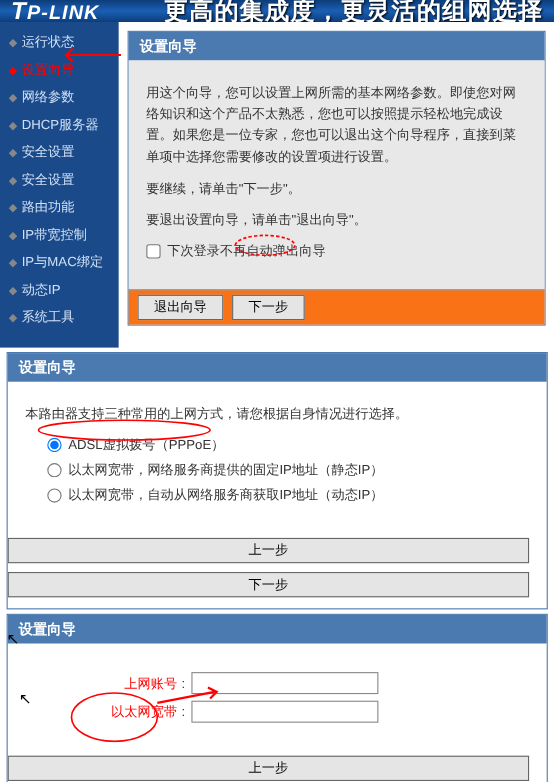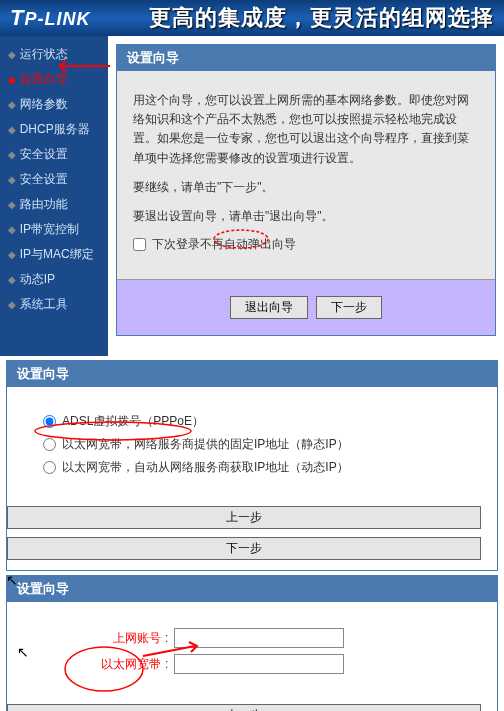--- a/index.html
+++ b/index.html
@@ -1,18 +1,18 @@
 <!DOCTYPE html>
 <html><head>
   <meta charset="utf-8">
   <style>
     * { margin: 0; padding: 0; box-sizing: border-box; }
     body { font-family: "SimSun", "Microsoft YaHei", sans-serif; font-size: 12px; background: #fff; width: 504px; }
     
-    .header { background: linear-gradient(180deg, #0d3d7a 0%, #1a5fb4 50%, #0d3d7a 100%); height: 36px; display: flex; align-items: center; padding: 0 10px; color: #fff; }
+    .header { background: linear-gradient(180deg, #0d3d7a 0%, #1a5fb4 50%, #0d3d7a 100%); height: 20px; display: flex; align-items: center; padding: 0 10px; color: #fff; }
     .logo { font-size: 18px; font-weight: bold; letter-spacing: 1px; font-style: italic; }
     .bigt { font-size: 22px; }
     .slogan { margin-left: auto; font-size: 22px; font-weight: bold; letter-spacing: 1px; text-shadow: 1px 1px 2px #000; }
     
     .top-section { display: flex; min-height: 186px; }
     .sidebar { width: 108px; background: #1a4a8a; padding: 6px 0; }
     .sidebar-item { display: flex; align-items: center; padding: 4px 8px; color: #d0e0f5; font-size: 12px; cursor: pointer; }
     .sidebar-item.hl { color: #ff0000; }
     .si-bullet { margin-right: 4px; font-size: 10px; color: #888; }
     .sidebar-item.hl .si-bullet { color: #ff0000; }
@@ -22,21 +22,21 @@
     .panel { border: 1px solid #4a7ab0; margin-bottom: 12px; background: #fff; }
     .panel-header { background: #4a7ab0; color: #fff; padding: 4px 10px; font-size: 13px; font-weight: bold; }
     .panel-body { padding: 20px 16px; color: #333; }
     .panel-body.gray { background: #e8e8e8; }
     
     .desc-text { font-size: 12px; line-height: 1.6; margin-bottom: 10px; }
     
     .checkbox-row { margin: 10px 0 6px 0; display: flex; align-items: center; }
     .checkbox-row input { margin-right: 6px; }
     
-    .btn-row { padding: 16px 8px; background: #c4b5fd; display: flex; gap: 8px; justify-content: center; border-top: 1px solid #999; }
+    .btn-row { padding: 4px 8px; background: #f97316; display: flex; gap: 8px; justify-content: flex-start; border-top: 1px solid #999; }
     .btn-row.right { justify-content: flex-end; background: transparent; border: none; padding: 4px 16px 10px 0; flex-direction: column; }
     .btn { border: 1px solid #666; background: #e5e5e5; padding: 2px 14px; font-size: 12px; cursor: pointer; font-family: inherit; }
     
     .radio-row { margin: 6px 0 6px 20px; display: flex; align-items: center; font-size: 12px; }
     .radio-row input { margin-right: 6px; }
     
     .form-row { display: flex; align-items: center; margin: 6px 0 6px 60px; }
     .form-label { width: 78px; text-align: right; margin-right: 4px; color: #ff0000; }
     .form-input { width: 170px; border: 1px solid #888; padding: 2px 4px; font-size: 12px; }
     .colon { margin-right: 6px; }
@@ -129,20 +129,21 @@
         </svg>
     <svg class="annot" style="left:104px; top:192px;" width="58" height="22">
           <ellipse cx="29" cy="11" rx="27" ry="9" class="oval-red" stroke-dasharray="3,2"></ellipse>
         </svg>
   </div>
 </div>
 
 <div class="panel" style="margin:4px 6px;">
   <div class="panel-header">设置向导</div>
   <div class="panel-body" style="position:relative;">
+    <div class="desc-text">本路由器支持三种常用的上网方式，请您根据自身情况进行选择。</div>
     <div class="radio-row">
       <input type="radio" name="wan" checked="" style="">
       <span>ADSL虚拟拨号（PPPoE）</span>
     </div>
     <div class="radio-row">
       <input type="radio" name="wan" style="">
       <span>以太网宽带，网络服务商提供的固定IP地址（静态IP）</span>
     </div>
     <div class="radio-row">
       <input type="radio" name="wan" style="">

